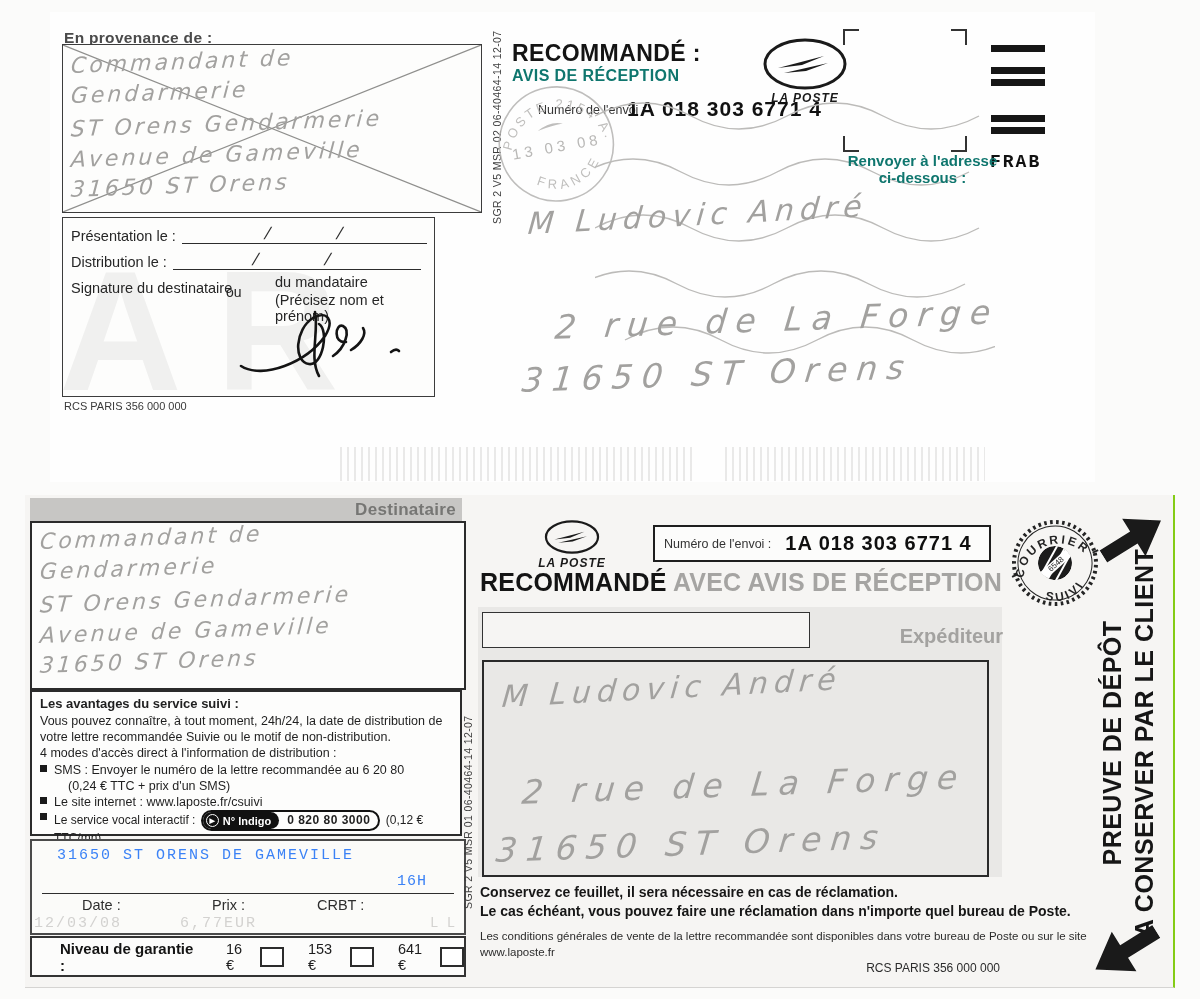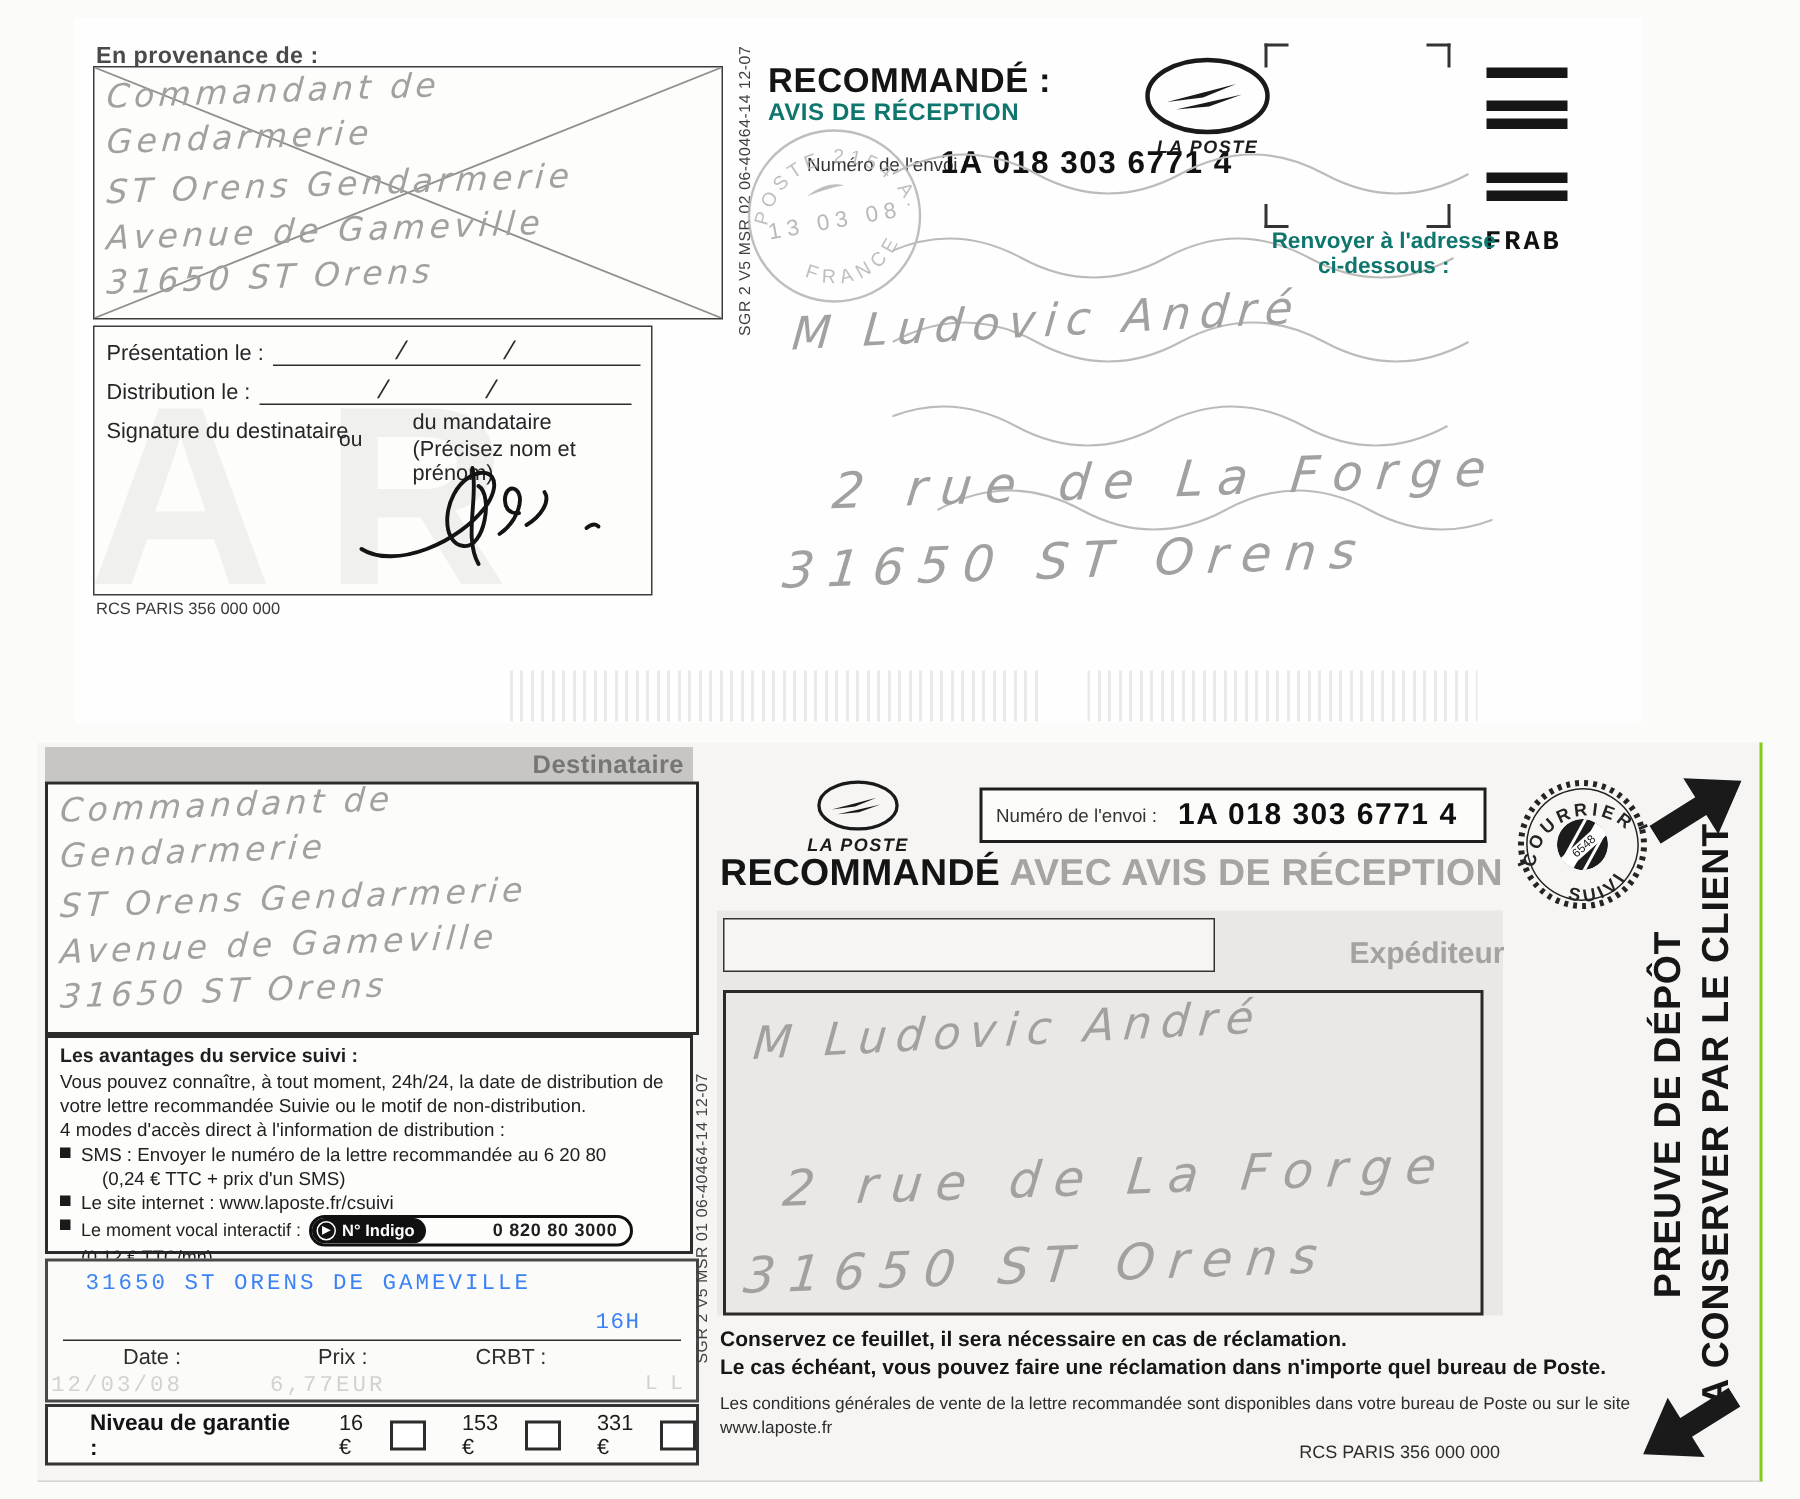--- a/index.html
+++ b/index.html
@@ -69,21 +69,21 @@
   
   #b-dest-band{left:5px;top:3px;width:432px;height:23px;background:#c7c6c4;}
   #b-dest-label{position:absolute;right:6px;top:2px;font-size:17px;font-weight:800;color:#767674;letter-spacing:.3px;}
   #b-dest-box{left:5px;top:26px;width:432px;height:165px;border:2px solid #2b2b2b;background:#fcfcfb;}
   #b-dest-box .hwline{position:absolute;left:8px;}
   #b-avant-box{left:5px;top:195px;width:432px;height:146px;border:2px solid #2b2b2b;background:#fdfdfc;padding:4px 8px;box-sizing:border-box;font-size:12.5px;line-height:1.3;color:#1f1f1f;}
   #b-avant-title{font-weight:bold;font-size:13px;}
   .bullet-row{position:relative;padding-left:14px;}
   .sqbullet{position:absolute;left:0;top:3px;width:7px;height:7px;background:#1a1a1a;}
   .indent{padding-left:14px;}
-  .indigo-wrap{display:inline-flex;align-items:center;border:2px solid #111;border-radius:12px;overflow:hidden;height:17px;vertical-align:middle;margin:0 2px;gap:36px;}
+  .indigo-wrap{display:inline-flex;align-items:center;border:2px solid #111;border-radius:12px;overflow:hidden;height:17px;vertical-align:middle;margin:0 2px;}
   .indigo-left{background:#111;color:#fff;font-weight:bold;font-size:11px;padding:0 8px 0 3px;height:100%;display:flex;align-items:center;border-radius:0 10px 10px 0;}
   .indigo-play{display:inline-block;width:11px;height:11px;border:1.5px solid #fff;border-radius:50%;margin-right:4px;font-size:7px;line-height:11px;text-align:center;}
   .indigo-right{font-weight:bold;font-size:12px;padding:0 8px;letter-spacing:.5px;}
   #b-vocal-row{font-size:12px;}
   
   #b-receipt-box{left:5px;top:344px;width:432px;height:92px;border:2px solid #4a4a4a;background:#fbfbf9;}
   .ghosttext{font-family:"Liberation Mono",monospace;color:#3b82f6;white-space:nowrap;}
   #b-city{left:25px;top:6px;font-size:15px;letter-spacing:2px;}
   #b-hour{left:365px;top:32px;font-size:15px;letter-spacing:1px;}
   #b-receipt-rule{left:10px;top:52px;width:412px;border-top:1.5px solid #2e2e2e;}
@@ -266,21 +266,21 @@
       <span class="sqbullet"></span>
       <span>SMS : Envoyer le numéro de la lettre recommandée au 6 20 80</span>
       <div class="indent">(0,24 € TTC + prix d'un SMS)</div>
     </div>
     <div class="bullet-row">
       <span class="sqbullet"></span>
       <span>Le site internet :  www.laposte.fr/csuivi</span>
     </div>
     <div class="bullet-row" id="b-vocal-row">
       <span class="sqbullet"></span>
-      <span>Le moment vocal interactif :</span>
+      <span>Le service vocal interactif :</span>
       <span class="indigo-wrap">
         <span class="indigo-left">
             <span class="indigo-play">▶</span>
             <span>N° Indigo</span>
           </span>
         <span class="indigo-right">0 820 80 3000</span>
       </span>
       <span>(0,12 € TTC/mn)</span>
     </div>
     <div class="bullet-row">
@@ -305,21 +305,21 @@
     <span id="b-gar-label">Niveau de garantie :</span>
     <span class="gar-opt">
       <span>16 €</span>
       <span class="checkbox"></span>
     </span>
     <span class="gar-opt">
       <span>153 €</span>
       <span class="checkbox"></span>
     </span>
     <span class="gar-opt">
-      <span>331 €</span>
+      <span>641 €</span>
       <span class="checkbox"></span>
     </span>
   </div>
 
   <div id="b-sgr" class="abs vtext">
     <div class="vinner">SGR 2 V5 MSR 01 06-40464-14 12-07</div>
   </div>
 
   <div id="b-logo" class="abs lp-logo">
     <svg width="56" height="36" viewBox="0 0 86 52" style="display:block;margin:0 auto">

